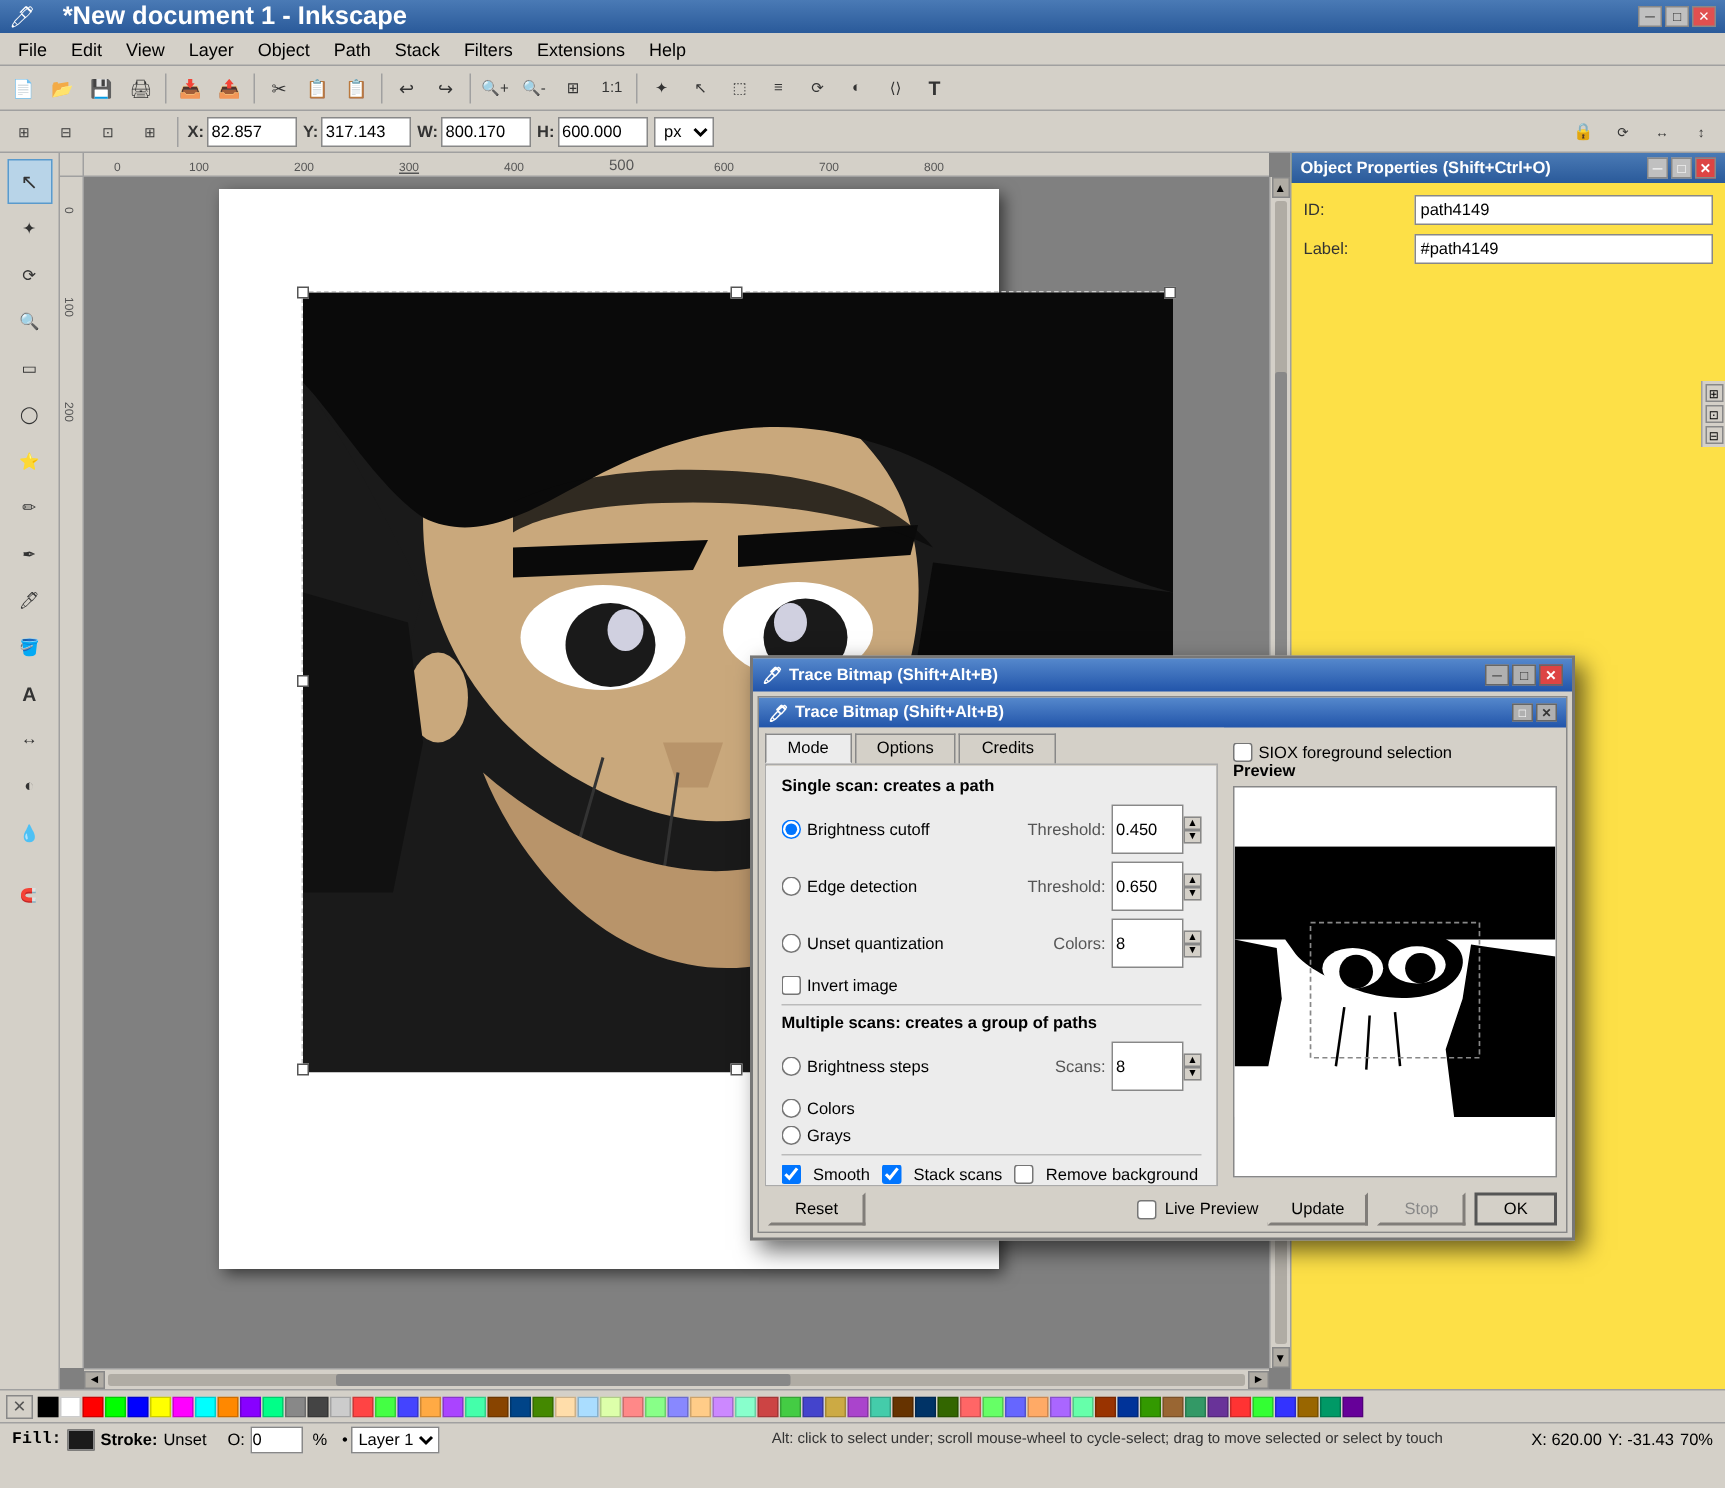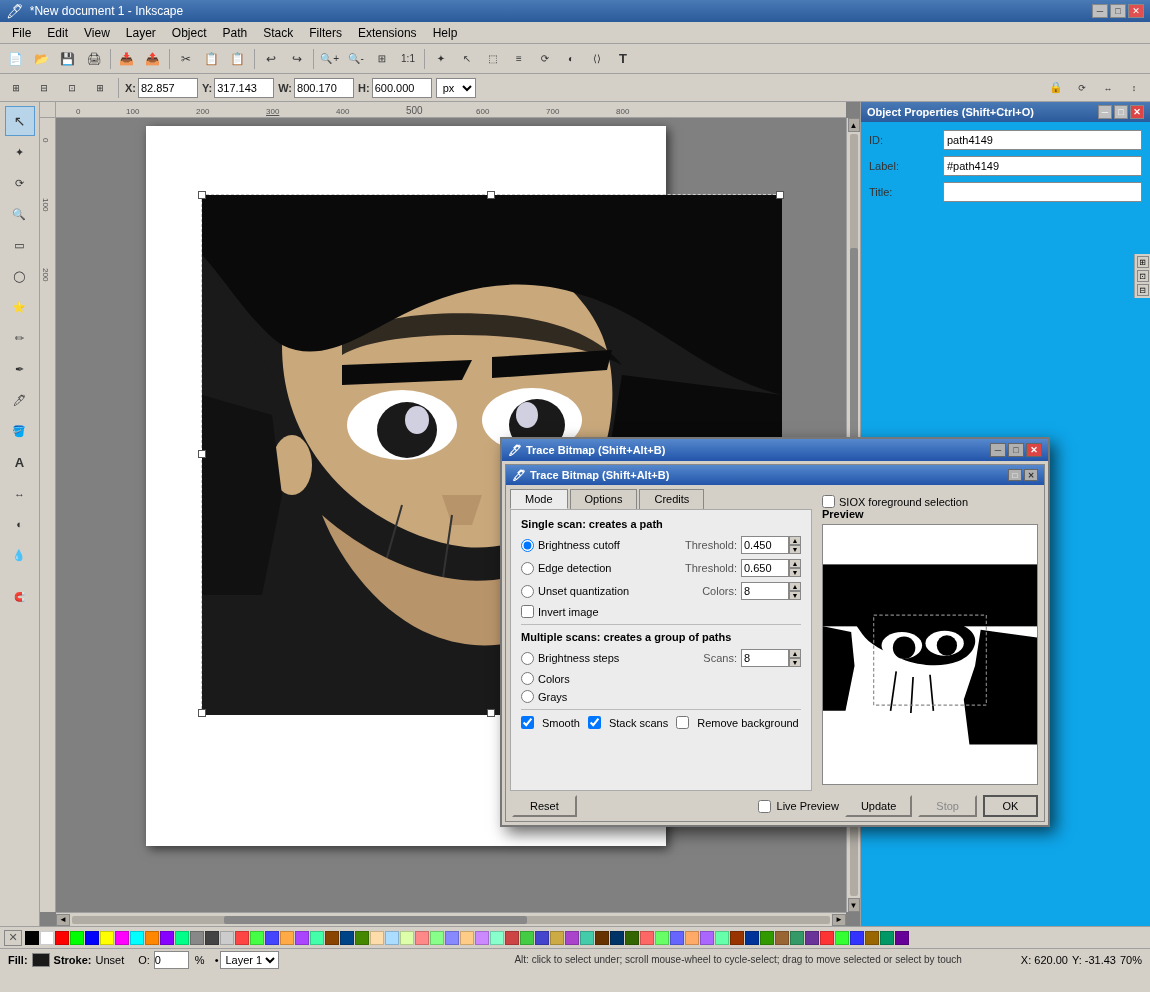--- a/index.html
+++ b/index.html
@@ -95,21 +95,21 @@
     .canvas-area {
       flex: 1;
       background: #808080;
       position: relative;
       overflow: hidden;
     }
 
     
     .right-panel {
       width: 300px;
-      background: #0ea5e9;
+      background: #fde047;
       border-left: 1px solid #a0a0a0;
       display: flex;
       flex-direction: column;
     }
     .panel-header {
       background: linear-gradient(to bottom, #4a7ab5, #2a5a9a);
       color: white;
       height: 20px;
       display: flex;
       align-items: center;
@@ -276,21 +276,21 @@
       font-weight: bold; font-size: 11px; margin-bottom: 6px;
     }
     .d-row {
       display: flex; align-items: center; margin-bottom: 5px; gap: 4px;
     }
     .d-radio { margin: 0; cursor: pointer; }
     .d-label { font-size: 11px; flex: 1; }
     .d-param { font-size: 11px; color: #555; min-width: 65px; text-align: right; }
     .d-input-wrap { display: flex; align-items: center; }
     .d-input {
-      width: 48px; height: 18px;
+      width: 48px; height: 33px;
       border: 1px solid #888;
       font-size: 11px;
       padding: 0 2px;
       background: white;
     }
     .d-spin { display: flex; flex-direction: column; }
     .d-spin-btn {
       width: 12px; height: 9px;
       background: #d4d0c8;
       border: 1px solid #888;
@@ -386,21 +386,21 @@
       font-size: 11px;
       background: white;
     }
   </style>
 </head>
 <body>
 
 <div class="title-bar">
   <div style="display:flex;align-items:center;gap:6px;">
     <span style="font-size:14px;">🖊</span>
-    <span style="font-size:12px;font-weight:normal;">*New document 1 - Inkscape</span>
+    <span style="font-size:17px;font-weight:bold;margin-left:12px;">*New document 1 - Inkscape</span>
   </div>
   <div class="title-bar-controls">
     <div class="title-bar-btn">─</div>
     <div class="title-bar-btn">□</div>
     <div class="title-bar-btn close">✕</div>
   </div>
 </div>
 
 <div class="menu-bar">
   <span class="menu-item">File</span>
@@ -607,24 +607,20 @@
       </div>
     </div>
     <div class="panel-content">
       <div class="panel-row">
         <span class="panel-label">ID:</span>
         <input class="panel-input" type="text" value="path4149" style="">
       </div>
       <div class="panel-row">
         <span class="panel-label">Label:</span>
         <input class="panel-input" type="text" value="#path4149" style="">
-      </div>
-      <div class="panel-row">
-        <span class="panel-label">Title:</span>
-        <input class="panel-input" type="text" style="">
       </div>
     </div>
 
     <div style="position:absolute;right:0;top:152px;width:16px;background:#d4d0c8;border-left:1px solid #a0a0a0;display:flex;flex-direction:column;align-items:center;padding:2px 0;gap:2px;">
       <div style="width:12px;height:12px;border:1px solid #888;background:#d4d0c8;cursor:pointer;font-size:8px;display:flex;align-items:center;justify-content:center;">⊞</div>
       <div style="width:12px;height:12px;border:1px solid #888;background:#d4d0c8;cursor:pointer;font-size:8px;display:flex;align-items:center;justify-content:center;">⊡</div>
       <div style="width:12px;height:12px;border:1px solid #888;background:#d4d0c8;cursor:pointer;font-size:8px;display:flex;align-items:center;justify-content:center;">⊟</div>
     </div>
   </div>
 </div>
@@ -689,21 +685,21 @@
       <div class="color-swatch" title="#33ff33" style="background: rgb(51, 255, 51);"></div>
       <div class="color-swatch" title="#3333ff" style="background: rgb(51, 51, 255);"></div>
       <div class="color-swatch" title="#996600" style="background: rgb(153, 102, 0);"></div>
       <div class="color-swatch" title="#009966" style="background: rgb(0, 153, 102);"></div>
       <div class="color-swatch" title="#660099" style="background: rgb(102, 0, 153);"></div>
     </div>
 </div>
 
 <div class="layer-bar">
   <div style="display:flex;align-items:center;gap:4px;flex:1;">
-    <span style="font-size:11px;font-weight:bold;">Fill:</span>
+    <span style="font-size:11px;font-weight:bold;font-family:Liberation Mono, monospace;">Fill:</span>
     <div style="width:18px;height:14px;background:#1a1a1a;border:1px solid #888;"></div>
     <span style="font-size:11px;font-weight:bold;">Stroke:</span>
     <span style="font-size:11px;">Unset</span>
     <span style="margin-left:10px;font-size:11px;">O:</span>
     <input style="width: 35px; height: 18px; border: 1px solid rgb(136, 136, 136); font-size: 11px;" type="text" value="0">
     <span style="font-size:11px;margin-left:2px;">%</span>
     <div style="display:flex;align-items:center;gap:2px;margin-left:6px;">
       <span style="font-size:11px;">•</span>
       <select class="layer-select">
         <option>Layer 1</option>

